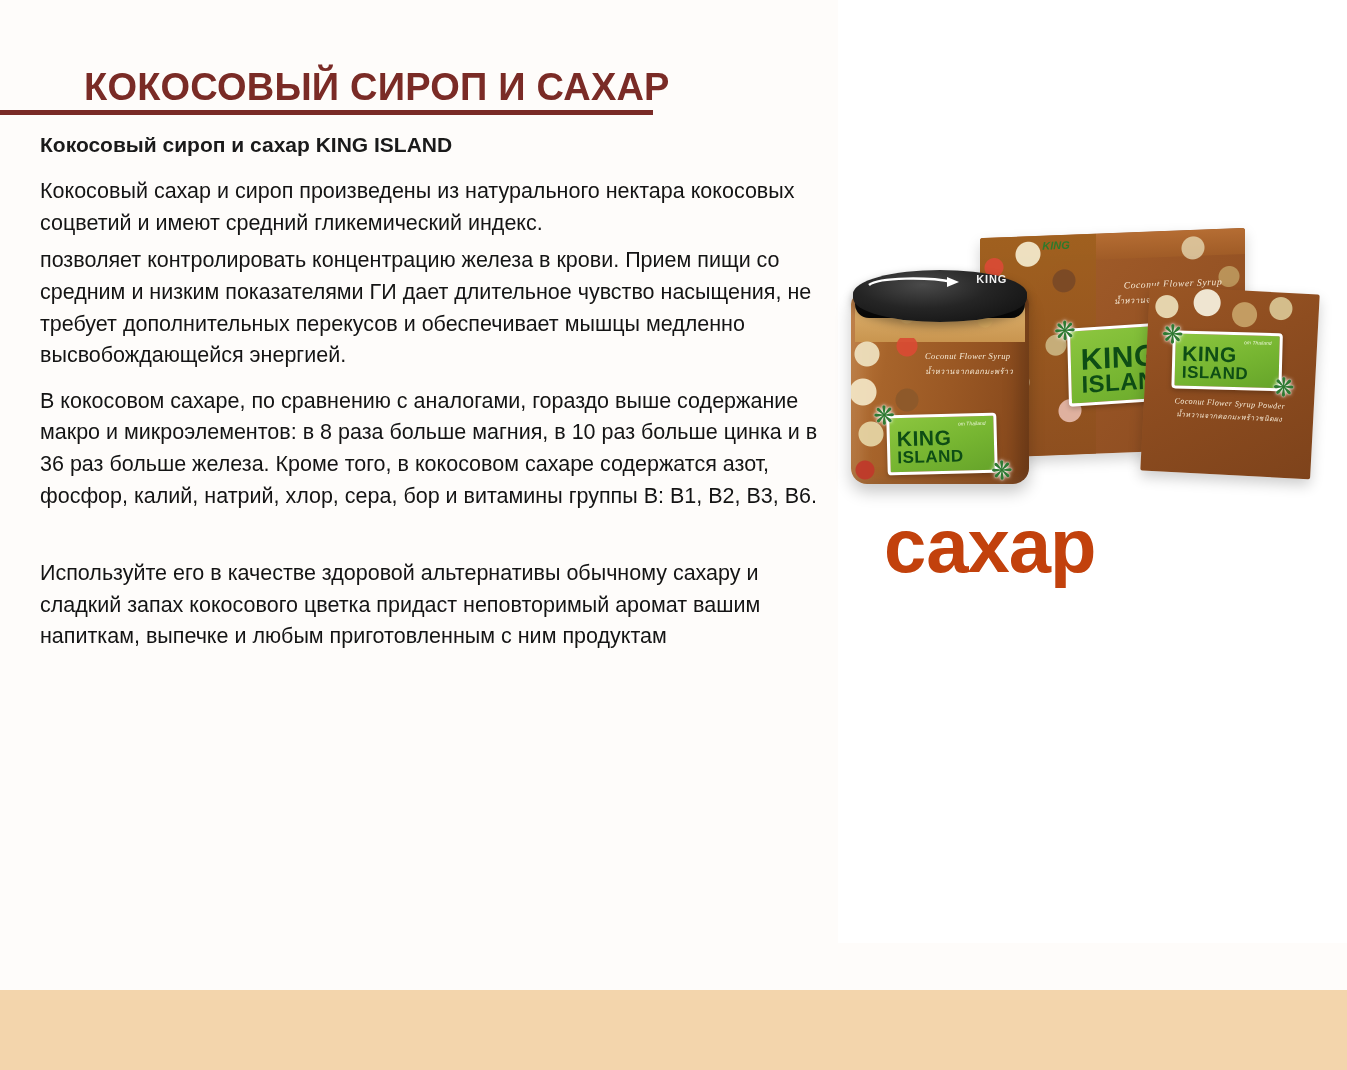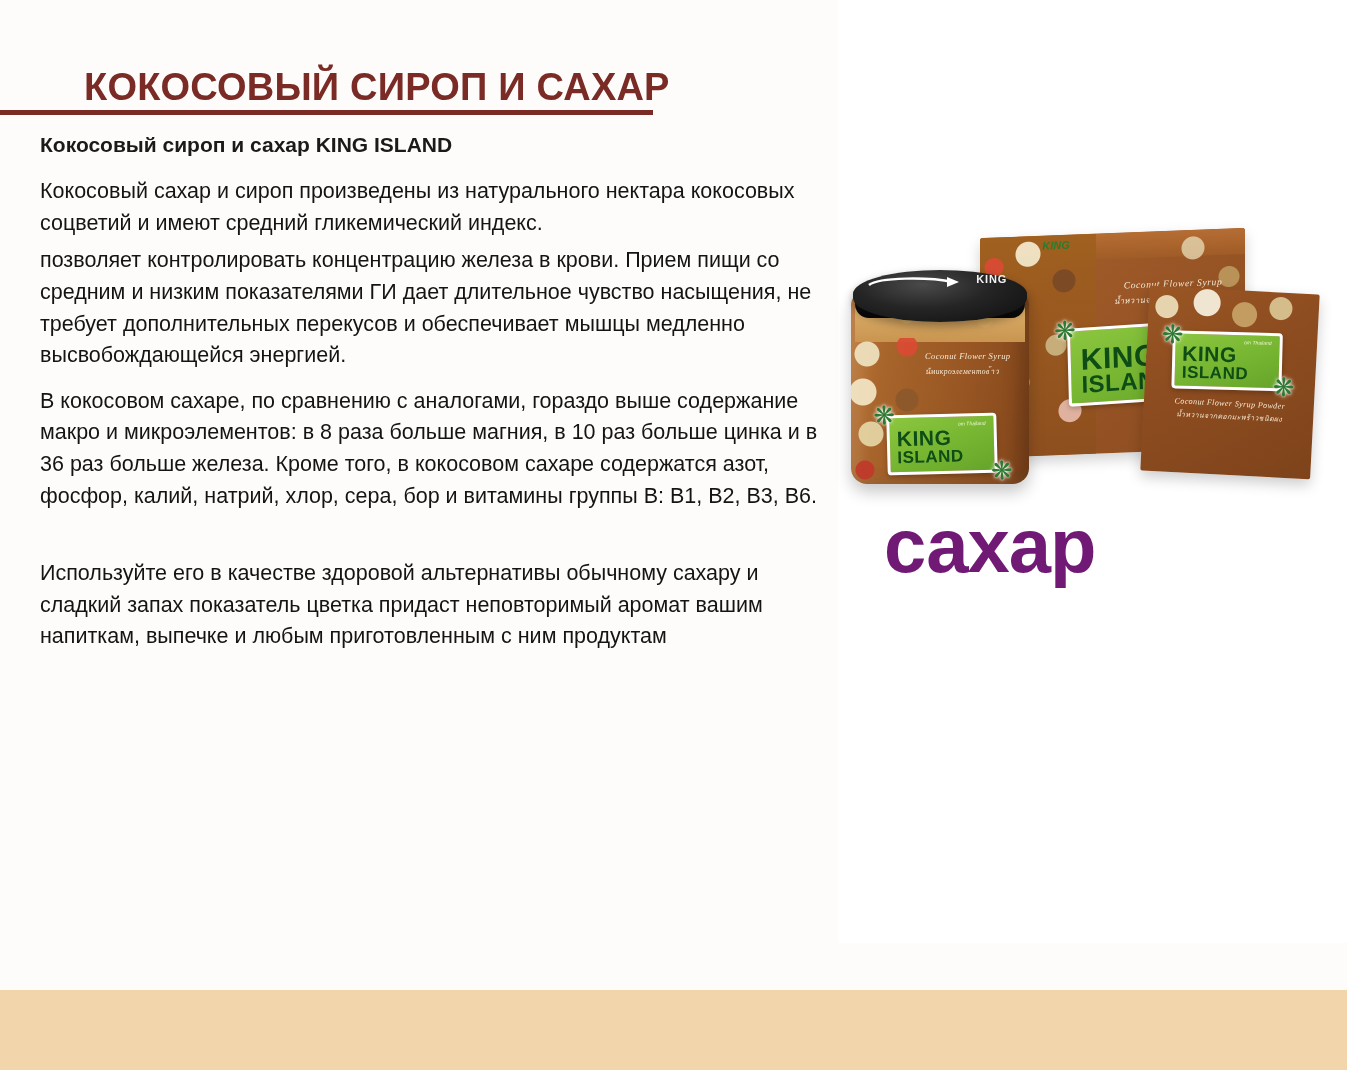--- a/index.html
+++ b/index.html
@@ -42,21 +42,21 @@
   .para{
     font-size:21.5px;font-weight:400;margin:0 0 6px 0;line-height:1.47;
     color:#141414;
   }
   .para.gap{margin-top:14px;}
   .para.bigGap{margin-top:46px;}
 
   
   .sugar-word{
     position:absolute;left:884px;top:508px;
-    font-size:76px;font-weight:bold;color:#701a75;
+    font-size:76px;font-weight:bold;color:#c2410c;
     line-height:1;letter-spacing:-1px;
   }
 
   
   .footer-bar{
     position:absolute;left:0;top:990px;width:1347px;height:80px;
     background:#F3D5AC;
   }
   .footer-text{
     position:absolute;left:0;top:1012px;width:1347px;
@@ -261,21 +261,21 @@
   <div class="title-block">
     <h1 class="title">КОКОСОВЫЙ СИРОП И САХАР</h1>
   </div>
   <div class="title-rule"></div>
 
   <div class="body-copy">
     <p class="lead">Кокосовый сироп и сахар KING ISLAND</p>
     <p class="para">Кокосовый сахар и сироп произведены из натурального нектара кокосовых соцветий и имеют средний  гликемический индекс.</p>
     <p class="para">позволяет  контролировать концентрацию железа  в крови. Прием пищи со средним и низким показателями ГИ дает длительное чувство насыщения, не требует дополнительных перекусов и  обеспечивает мышцы медленно высвобождающейся энергией.</p>
     <p class="para gap"> В кокосовом сахаре, по сравнению с аналогами, гораздо выше содержание макро и микроэлементов: в 8 раза больше магния, в 10 раз больше цинка и в 36 раз больше железа. Кроме того, в кокосовом сахаре содержатся азот, фосфор, калий, натрий, хлор, сера, бор и  витамины группы В: В1, В2, В3, В6.</p>
-    <p class="para bigGap">Используйте его в качестве здоровой  альтернативы обычному сахару и сладкий запах показатель цветка  придаст неповторимый аромат вашим напиткам, выпечке и любым приготовленным с ним продуктам</p>
+    <p class="para bigGap">Используйте его в качестве здоровой  альтернативы обычному сахару и сладкий запах кокосового цветка  придаст неповторимый аромат вашим напиткам, выпечке и любым приготовленным с ним продуктам</p>
   </div>
 
   <div class="product">
 
     <div class="box">
       <div class="box-top"></div>
       <div class="box-art"></div>
       <div class="box-art2"></div>
       <div class="box-leaf-top">KING</div>
       <div class="box-script">Coconut Flower Syrup Powder</div>
@@ -302,21 +302,21 @@
       <div class="sachet-script">Coconut Flower Syrup Powder</div>
       <div class="sachet-script" style="top:122px;font-size:7px;">น้ำหวานจากดอกมะพร้าวชนิดผง</div>
     </div>
 
     <div class="jar">
       <div class="jar-body">
         <div class="jar-sugar"></div>
         <div class="jar-glass-top"></div>
         <div class="jar-art"></div>
         <div class="jar-script">Coconut Flower Syrup</div>
-        <div class="jar-script" style="top:72px;font-size:7.5px;">น้микроэлементов้าว</div>
+        <div class="jar-script" style="top:72px;font-size:7.5px;">น้ำหวานจากดอกมะพร้าว</div>
 
         <div class="ki-label jar-label">
           <span class="ki-small">от Thailand</span>
           <span class="ki-king">KING</span>
           <span class="ki-island">ISLAND</span>
           <span class="ki-leaf" style="left:-16px;top:-16px;">❋</span>
           <span class="ki-leaf" style="right:-18px;bottom:-14px;">❋</span>
         </div>
       </div>
 

